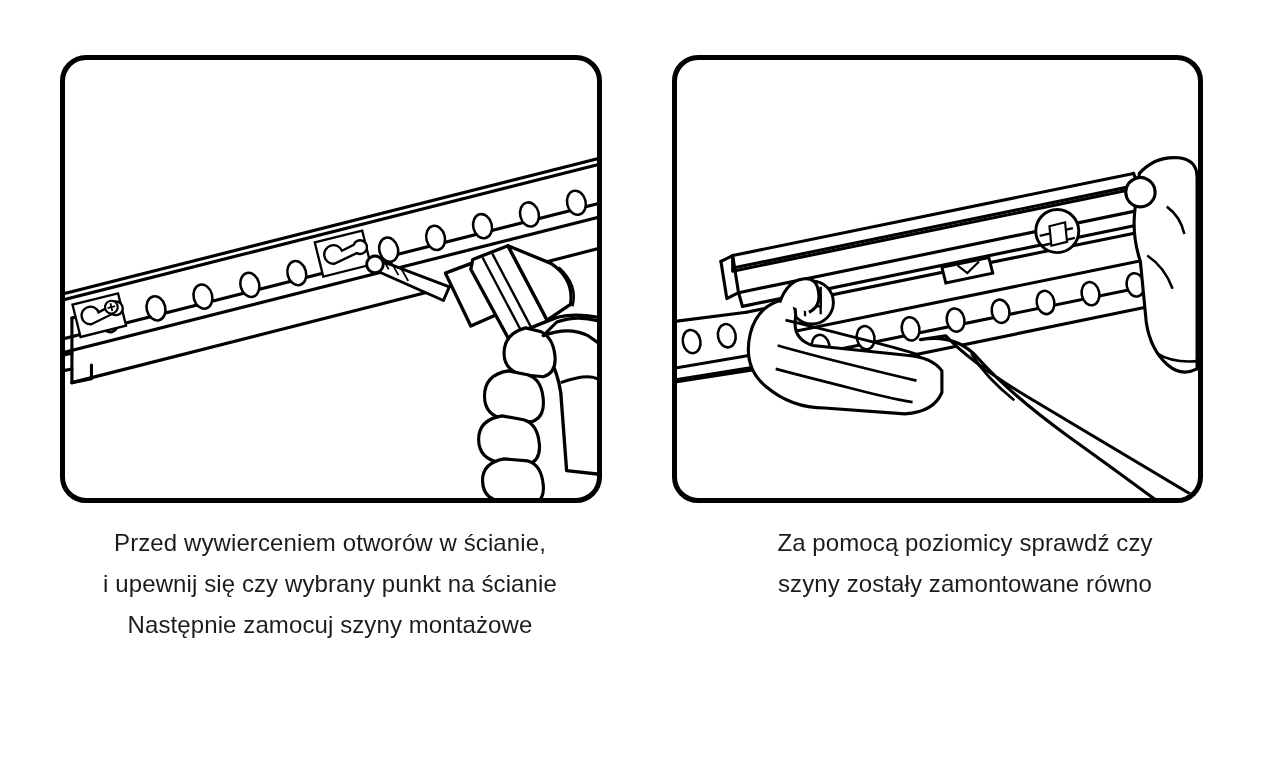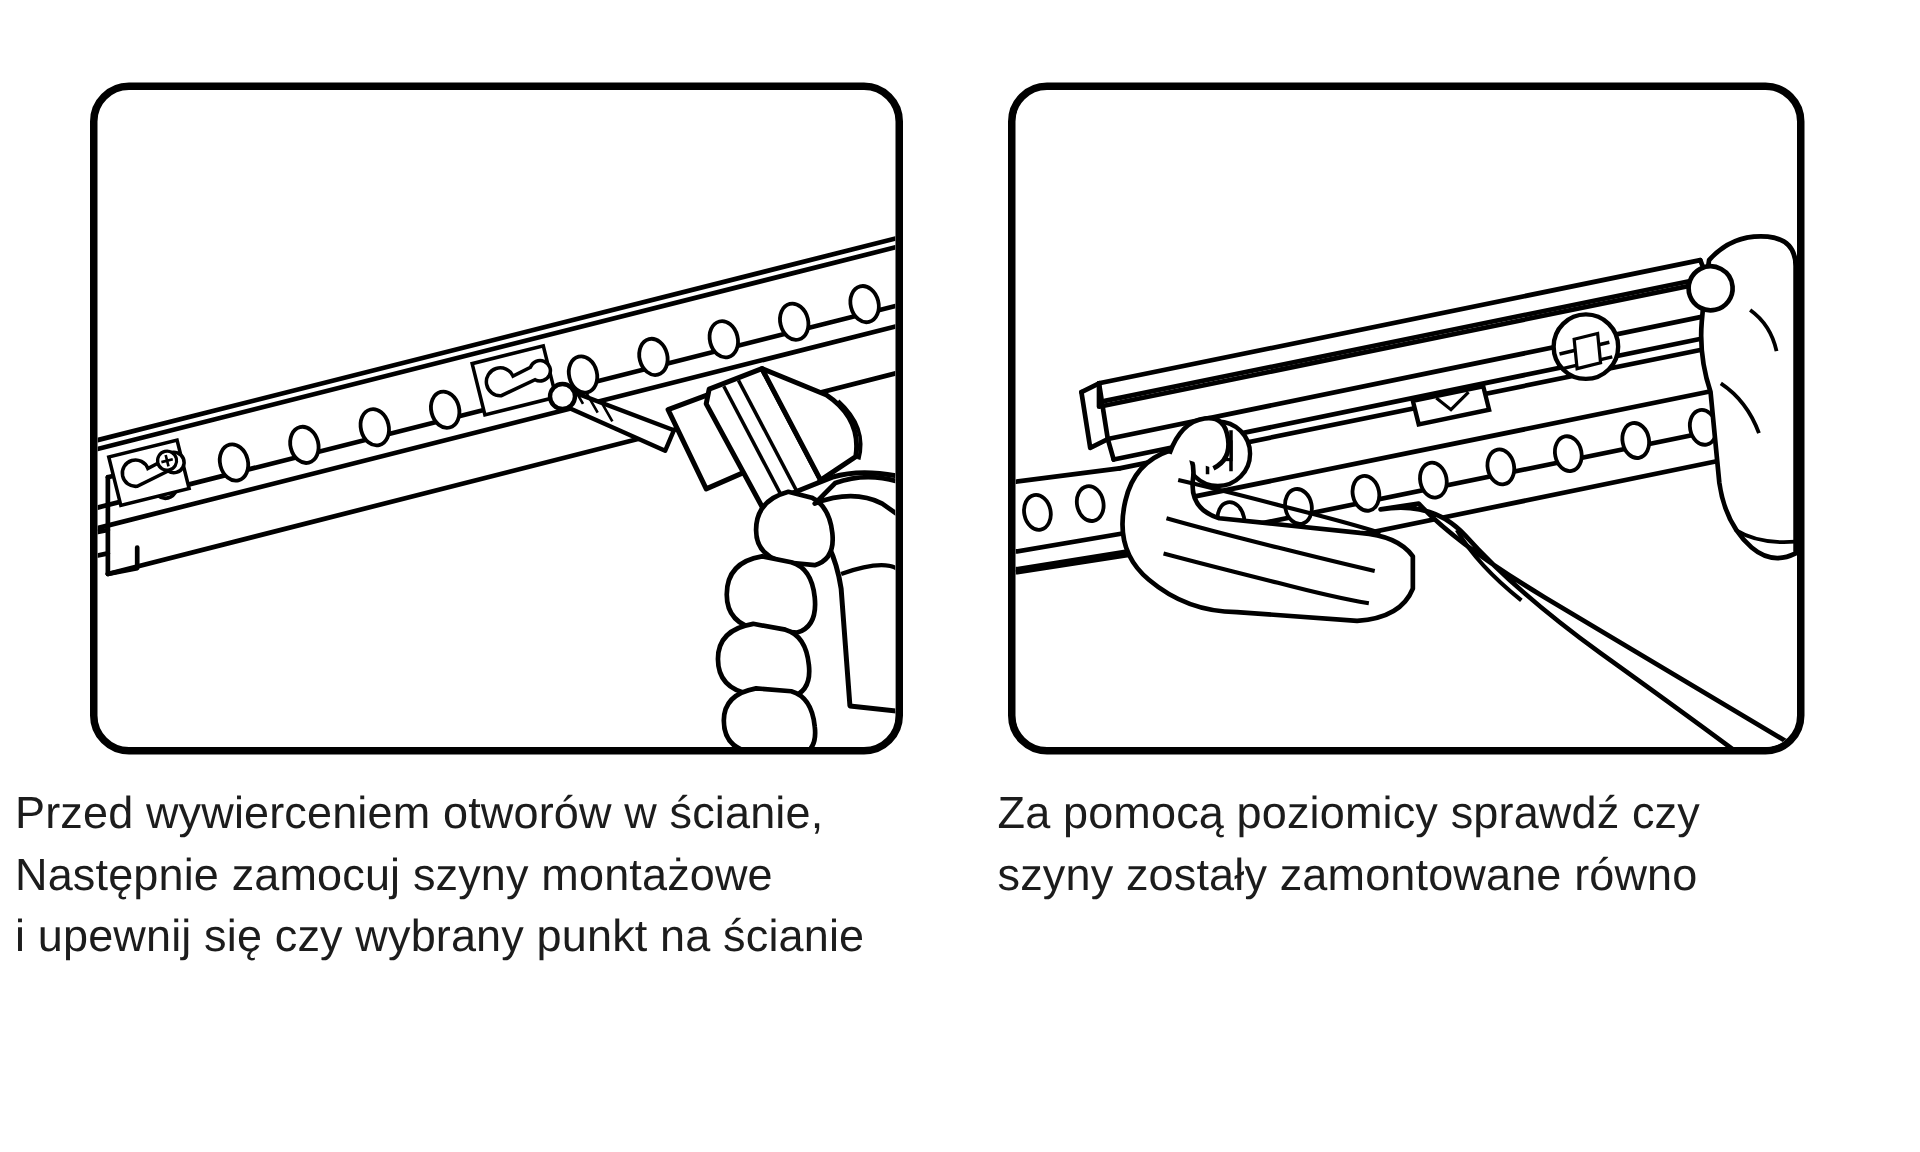--- a/index.html
+++ b/index.html
@@ -37,22 +37,22 @@
     position: absolute;
     left: 0; top: 0;
     width: 100%;
     height: 100%;
     display: block;
   }
 
   
   .caption {
     position: absolute;
-    text-align: left;
-    font-size: 30px;
+    text-align: center;
+    font-size: 24px;
     line-height: 41px;
     letter-spacing: 0.1px;
     color: #1c1c1c;
     font-weight: 400;
   }
   #caption-left  { left: 10px;  top: 522px; width: 640px; }
   #caption-right { left: 665px; top: 522px; width: 600px; }
   .caption .line { display: block; white-space: nowrap; }
 </style>
 </head>
@@ -237,22 +237,22 @@
 
         <path d="M 500 150 q 14 10 18 28" fill="none" stroke-width="2.6"></path>
         <path d="M 480 200 q 18 12 26 34" fill="none" stroke-width="2.6"></path>
         <path d="M 490 300 q 16 10 41 8" fill="none" stroke-width="2.6"></path>
       </g>
     </svg>
   </div>
 
   <div class="caption" id="caption-left">
     <span class="line">Przed wywierceniem otworów w ścianie,</span>
+    <span class="line">i upewnij się czy wybrany punkt na ścianie</span>
     <span class="line">Następnie zamocuj szyny montażowe</span>
-    <span class="line">i upewnij się czy wybrany punkt na ścianie</span>
   </div>
 
   <div class="caption" id="caption-right">
     <span class="line">Za pomocą poziomicy sprawdź czy</span>
     <span class="line">szyny zostały zamontowane równo</span>
   </div>
 
 </div>
 
 </body></html>

